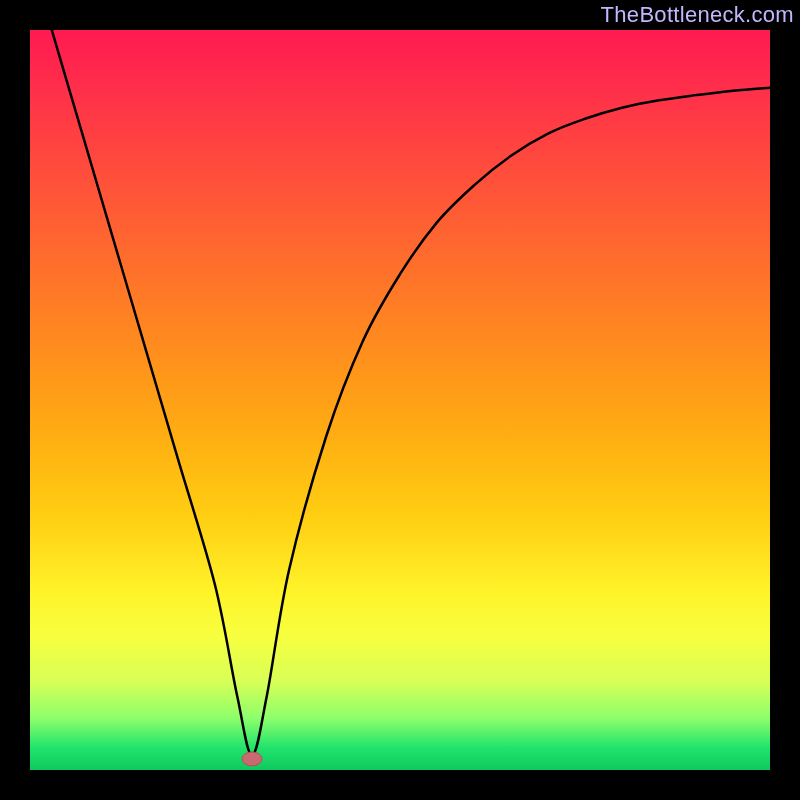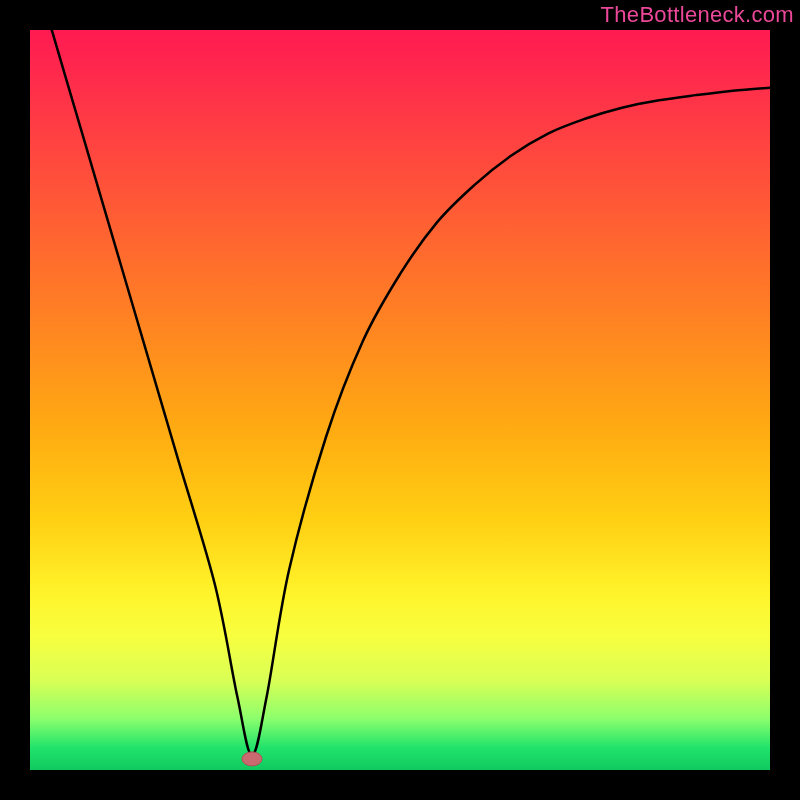--- a/index.html
+++ b/index.html
@@ -37,21 +37,21 @@
       #d8ff56 88%,
       #8dff6c 93%,
       #21e36b 97%,
       #0fc95f 100%
     );
   }
   .watermark {
     position: absolute;
     top: 2px;
     right: 6px;
-    color: #ec4899;
+    color: #c4b5fd;
     font-size: 22px;
     letter-spacing: 0.3px;
     user-select: none;
   }
   svg.curve {
     position: absolute;
     inset: 0;
     width: 100%;
     height: 100%;
     overflow: visible;

